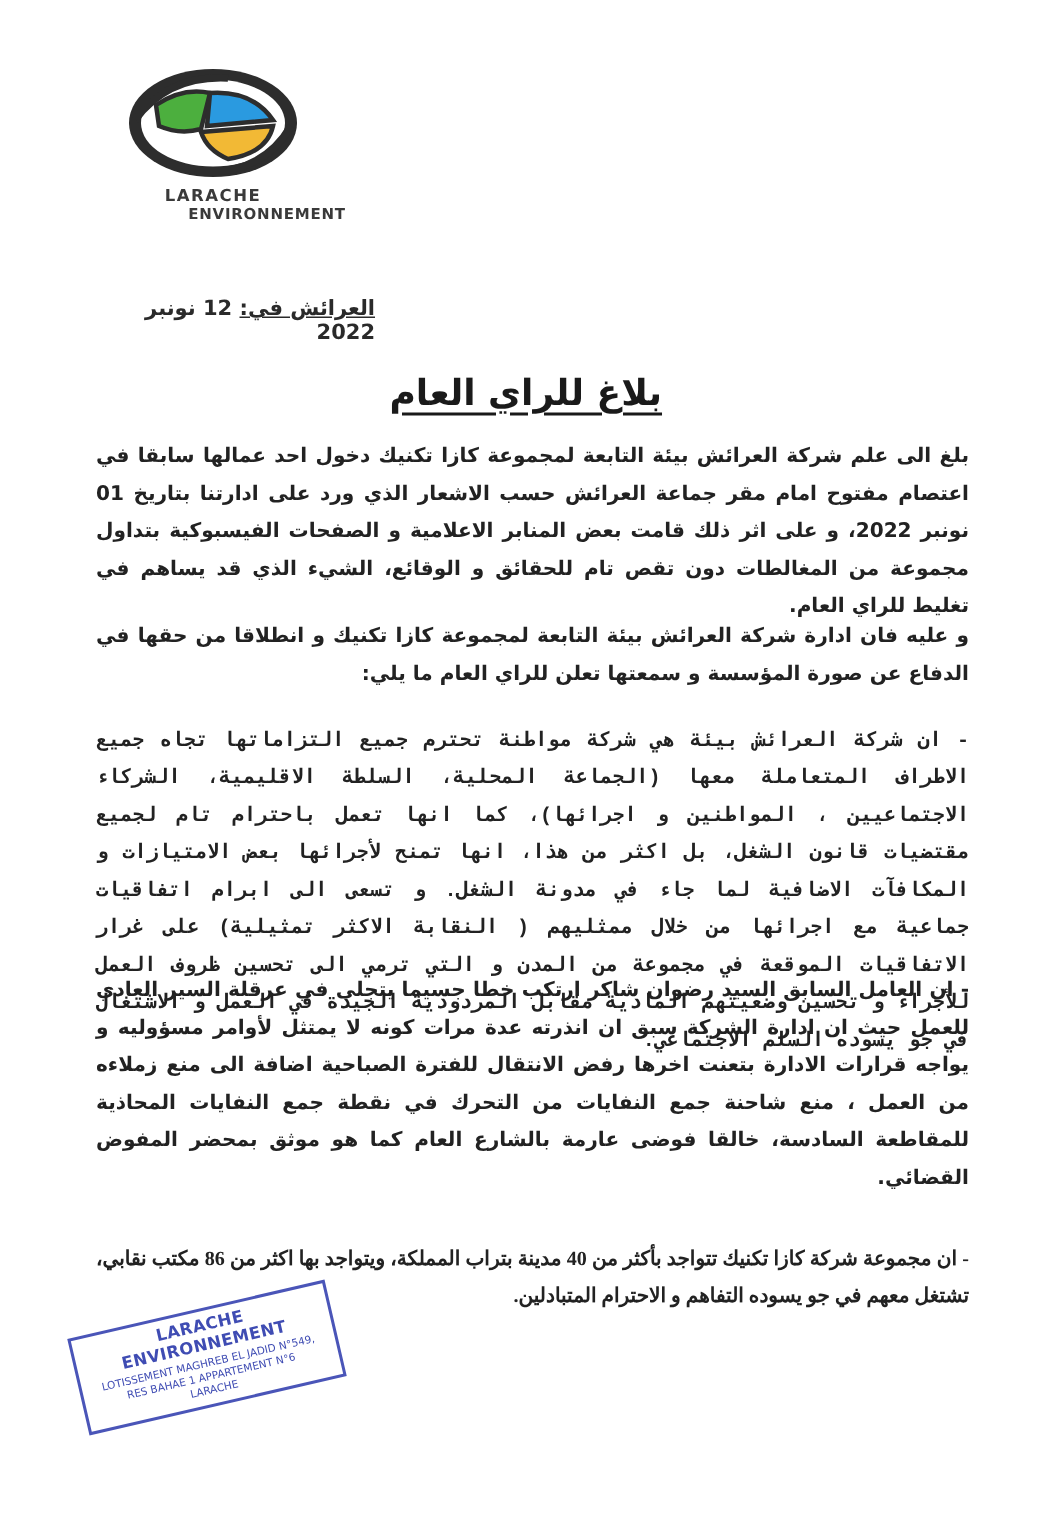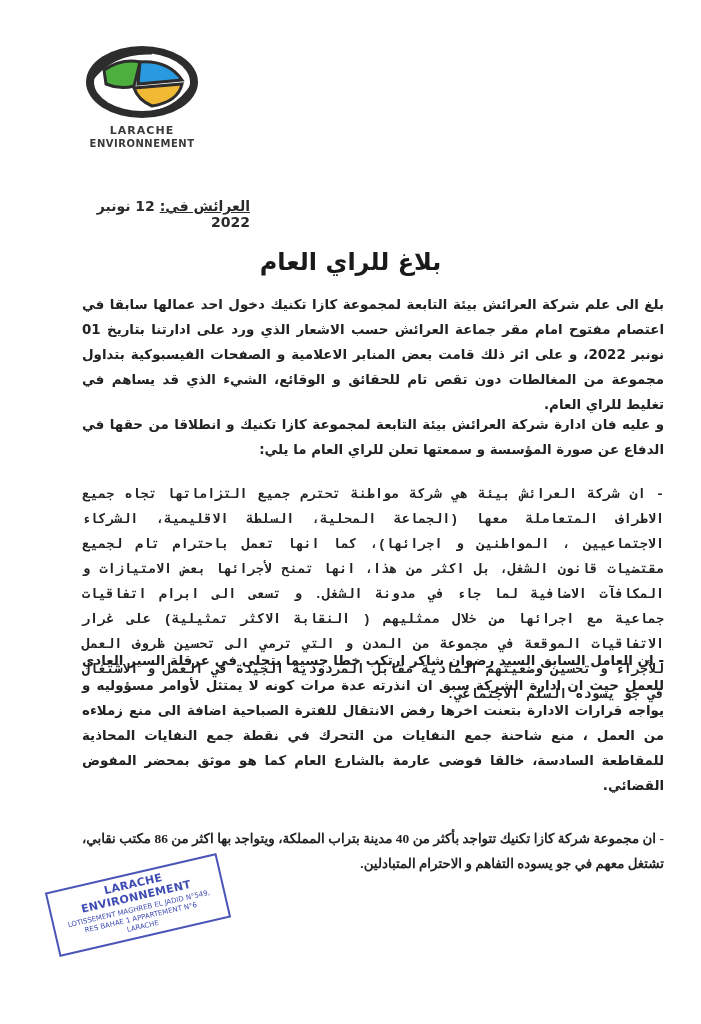--- a/index.html
+++ b/index.html
@@ -27,21 +27,21 @@
       position: absolute;
       left: 82px;
       width: 120px;
       text-align: center;
       font-family: "DejaVu Sans", sans-serif;
       font-weight: bold;
       color: #3a3a3a;
       letter-spacing: 1px;
     }
     .logo-line1 { top: 124px; font-size: 11px; }
-    .logo-line2 { top: 138px; font-size: 10px; letter-spacing: 0.5px; }
+    .logo-line2 { top: 138px; font-size: 10px; letter-spacing: 0.5px; margin-left: 36px; }
 
     .date-line {
       position: absolute;
       top: 198px;
       left: 90px;
       width: 160px;
       direction: rtl;
       text-align: right;
       font-size: 14px;
       font-weight: bold;
@@ -56,35 +56,35 @@
       top: 248px;
       left: 0;
       width: 701px;
       text-align: center;
       direction: rtl;
       font-size: 24px;
       font-weight: bold;
       color: #1a1a1a;
     }
     .title span {
+      text-decoration: underline;
       text-underline-offset: 5px;
     }
 
     .content {
       position: absolute;
       left: 64px;
       width: 582px;
       direction: rtl;
       text-align: justify;
       text-align-last: right;
       font-size: 13.4px;
       line-height: 25px;
       font-weight: bold;
       color: #222;
-      margin-left: 18px;
     }
     .p1 { top: 292px; }
     .p2 { top: 412px; }
     .p3 { top: 482px; font-family: Liberation Mono, monospace; }
     .p4 { top: 648px; }
     .p5 { top: 826px; font-family: Liberation Serif, serif; }
 
     .stamp {
       position: absolute;
       left: 50px;

